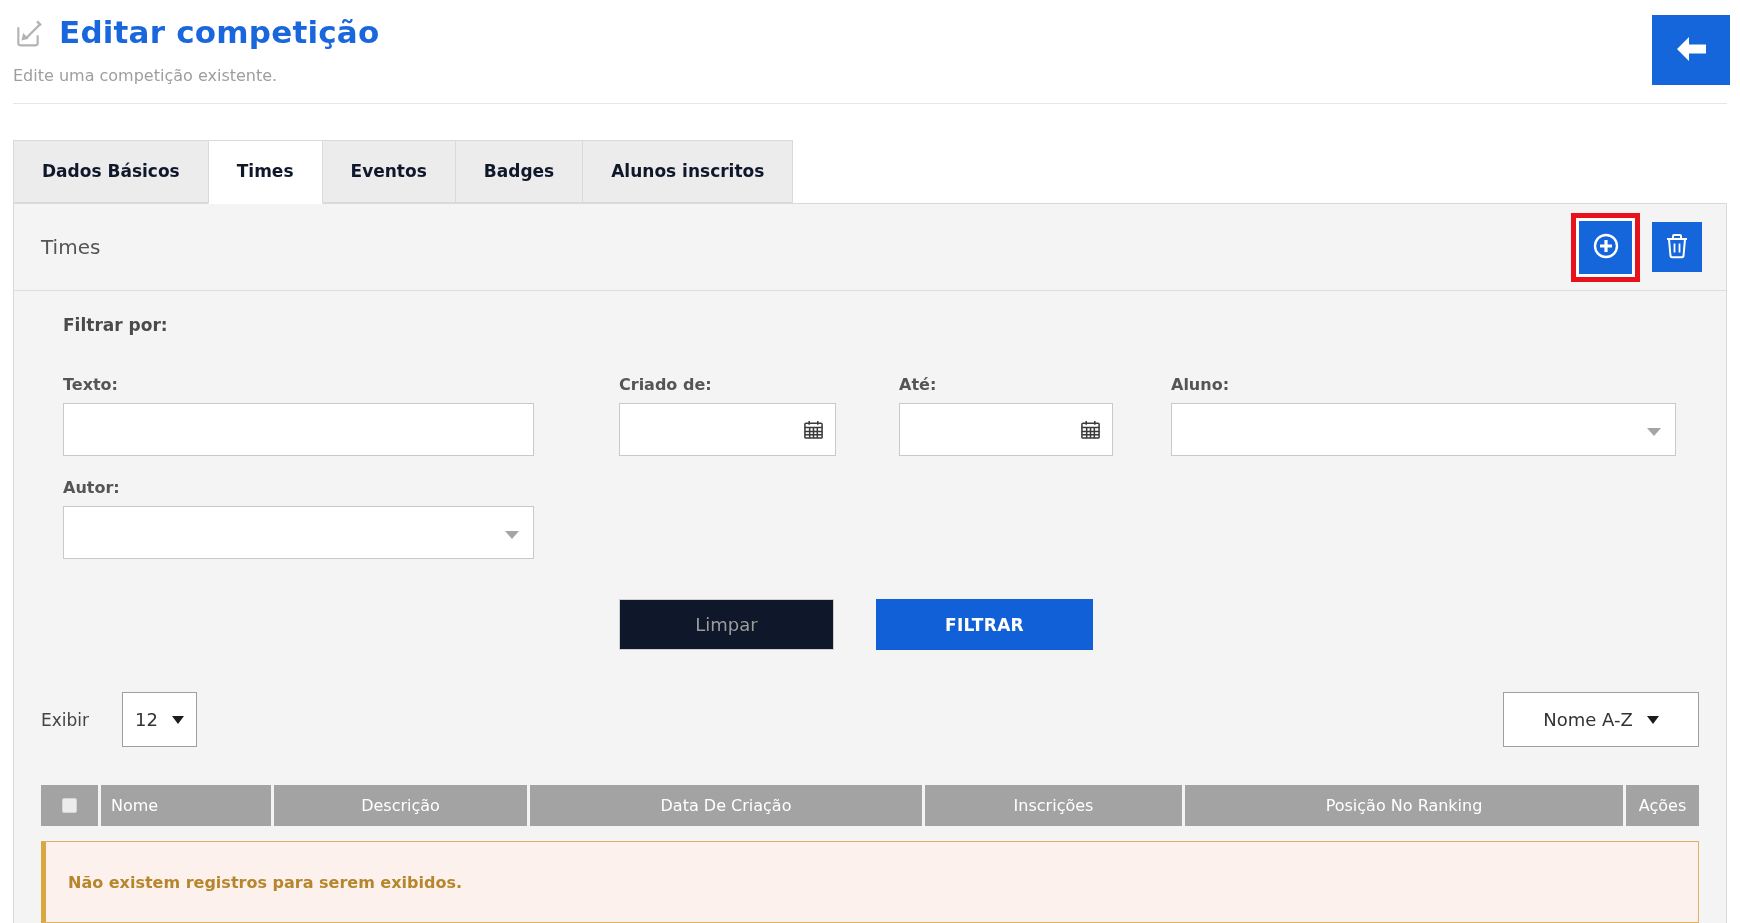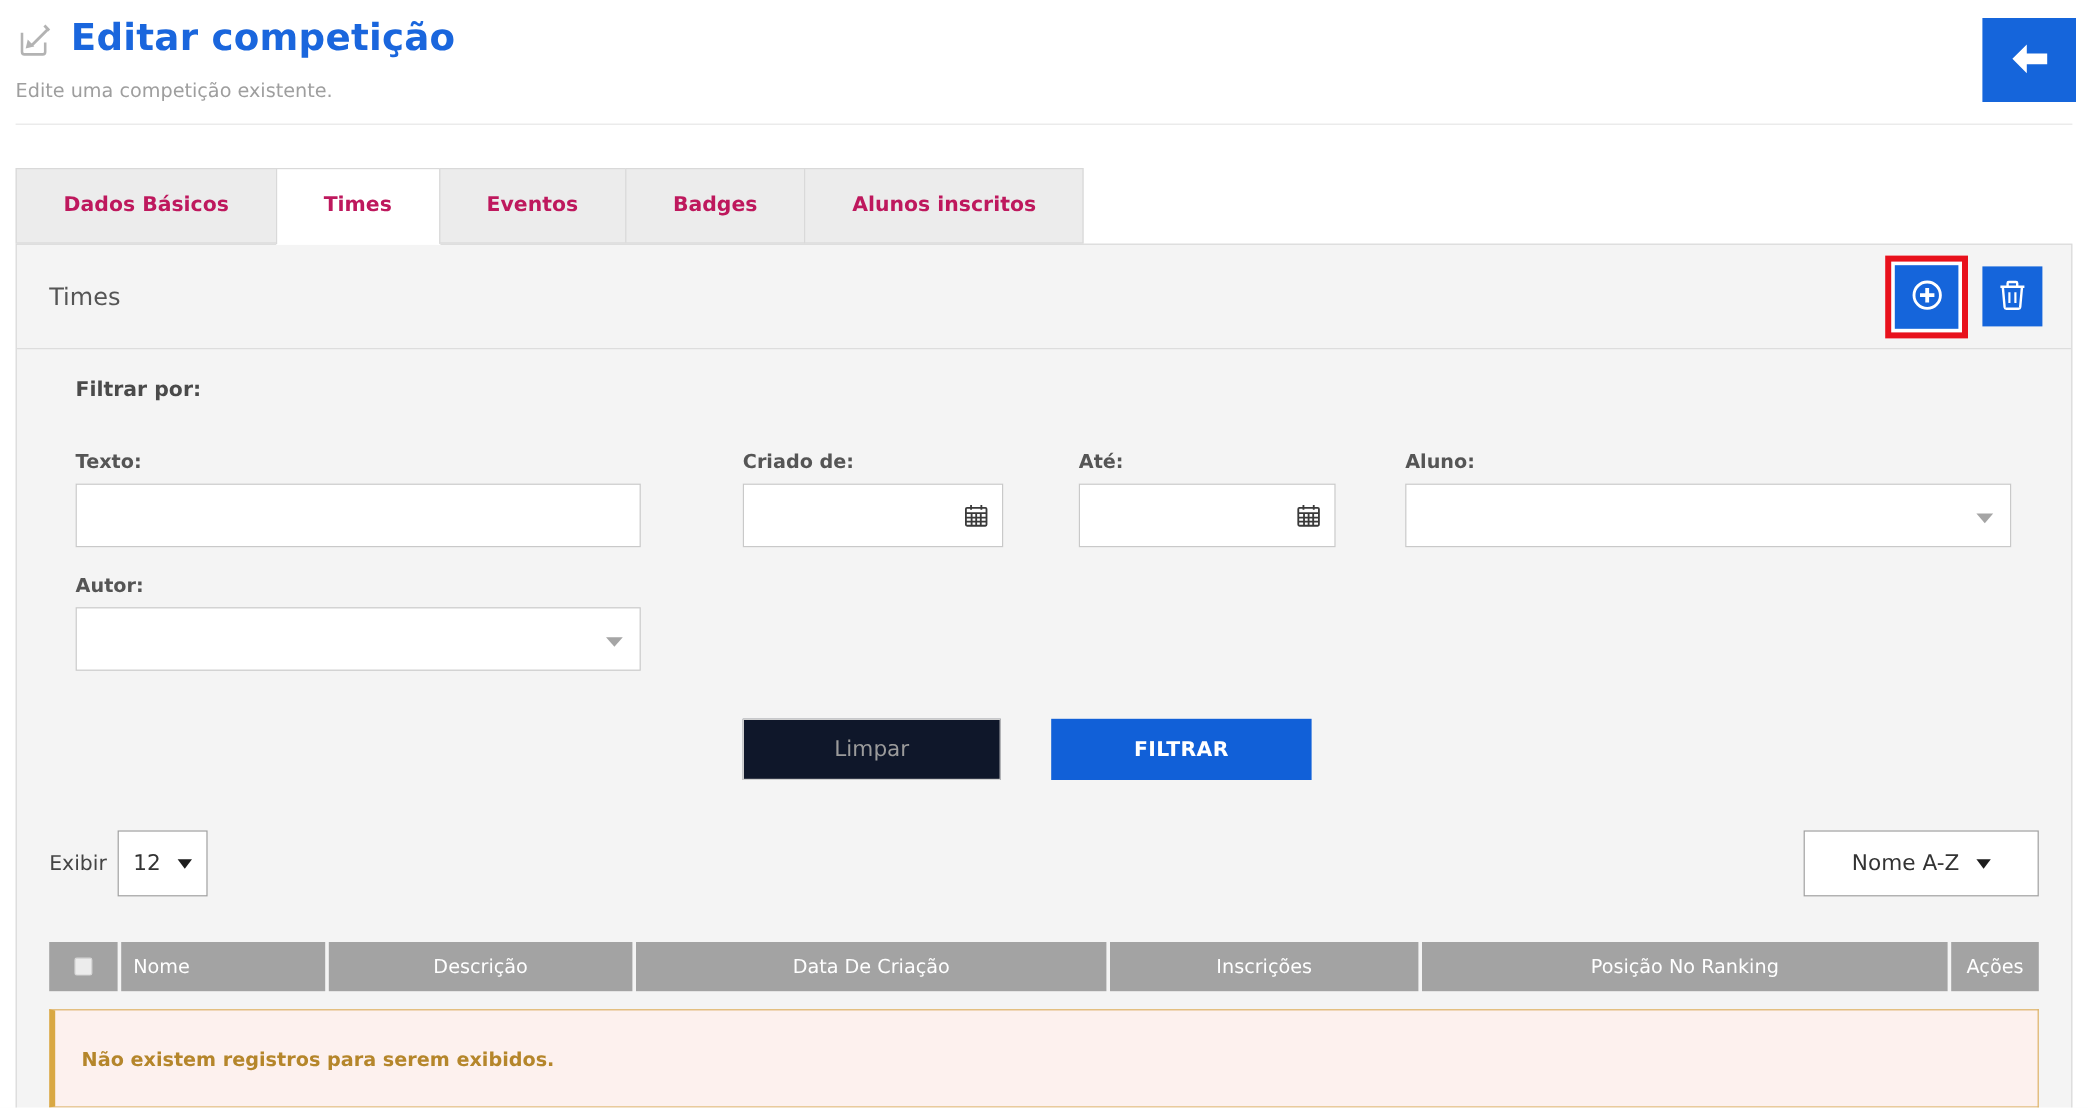--- a/index.html
+++ b/index.html
@@ -11,23 +11,23 @@
   .title-row { display:flex; align-items:flex-start; gap:14px; }
   .edit-icon { margin-top:4px; }
   .page-title { font-size:31px; font-weight:600; color:#1a66dd; letter-spacing:.2px; }
   .page-subtitle { margin-top:12px; font-size:16px; color:#9e9e9e; }
   .back-btn { position:absolute; right:10px; top:15px; width:78px; height:70px;
     background:#1565db; border:none; display:flex; align-items:center; justify-content:center; cursor:pointer; }
   .header-divider { border-bottom:1px solid #e7e7e7; margin-top:18px; }
 
   
   .tabs { display:flex; margin:36px 13px 0 13px; position:relative; z-index:2; }
-  .tab { height:63px; line-height:61px; padding:0 39px; background:#ececec;
+  .tab { height:63px; line-height:61px; padding:0 28px; background:#ececec;
     border:1px solid #d9d9d9; margin-right:-1px; font-size:17px; font-weight:bold;
-    color:#be185d; cursor:pointer; white-space:nowrap; }
+    color:#0f172a; cursor:pointer; white-space:nowrap; }
   .tab.active { background:#ffffff; border-bottom:1px solid #ffffff; margin-bottom:-1px; height:64px; }
 
   
   .panel { margin:0 13px; background:#f4f4f4; border:1px solid #d9d9d9; height:723px; overflow:hidden; }
   .panel-header { display:flex; align-items:center; justify-content:space-between;
     height:87px; padding:0 24px 0 27px; border-bottom:1px solid #dddddd; }
   .panel-title { font-size:20px; color:#555555; }
   .panel-actions { display:flex; align-items:center; }
   .highlight-box { border:5px solid #e8111c; padding:3px; background:#ffffff; line-height:0; }
   .icon-btn { width:53px; height:53px; background:#1565db; border:none; display:flex;
@@ -55,21 +55,21 @@
   .btn-limpar { width:215px; height:51px; background:#0f172a; border:1px solid #cfcfcf;
     color:#9b9b9b; font-size:18px; cursor:pointer; font-family:inherit; }
   .btn-filtrar { width:217px; height:51px; margin-left:42px; background:#1160d8; border:none;
     color:#ffffff; font-size:17px; font-weight:bold; cursor:pointer; font-family:inherit; letter-spacing:.3px; }
 
   
   .list-controls { margin-top:42px; padding:0 27px; display:flex; align-items:center; justify-content:space-between; }
   .exibir-group { display:flex; align-items:center; }
   .exibir-label { font-size:17px; color:#444; margin-right:9px; }
   .mini-select { height:55px; background:#fff; border:1px solid #9f9f9f; display:flex;
-    align-items:center; justify-content:center; gap:14px; font-size:18px; color:#333; cursor:pointer; }
+    align-items:center; justify-content:center; gap:14px; font-size:18px; color:#333; cursor:pointer;margin-left:24px; }
   .pagesize-select { width:75px; }
   .sort-select { width:196px; }
   .caret-black { width:0; height:0; border-left:6px solid transparent;
     border-right:6px solid transparent; border-top:8px solid #1c1c1c; }
 
   
   .thead { display:flex; margin:38px 27px 0 27px; height:41px; }
   .th { background:#a3a3a3; color:#ffffff; font-size:16px; display:flex; align-items:center;
     justify-content:center; margin-right:3px; }
   .th:last-child { margin-right:0; }

